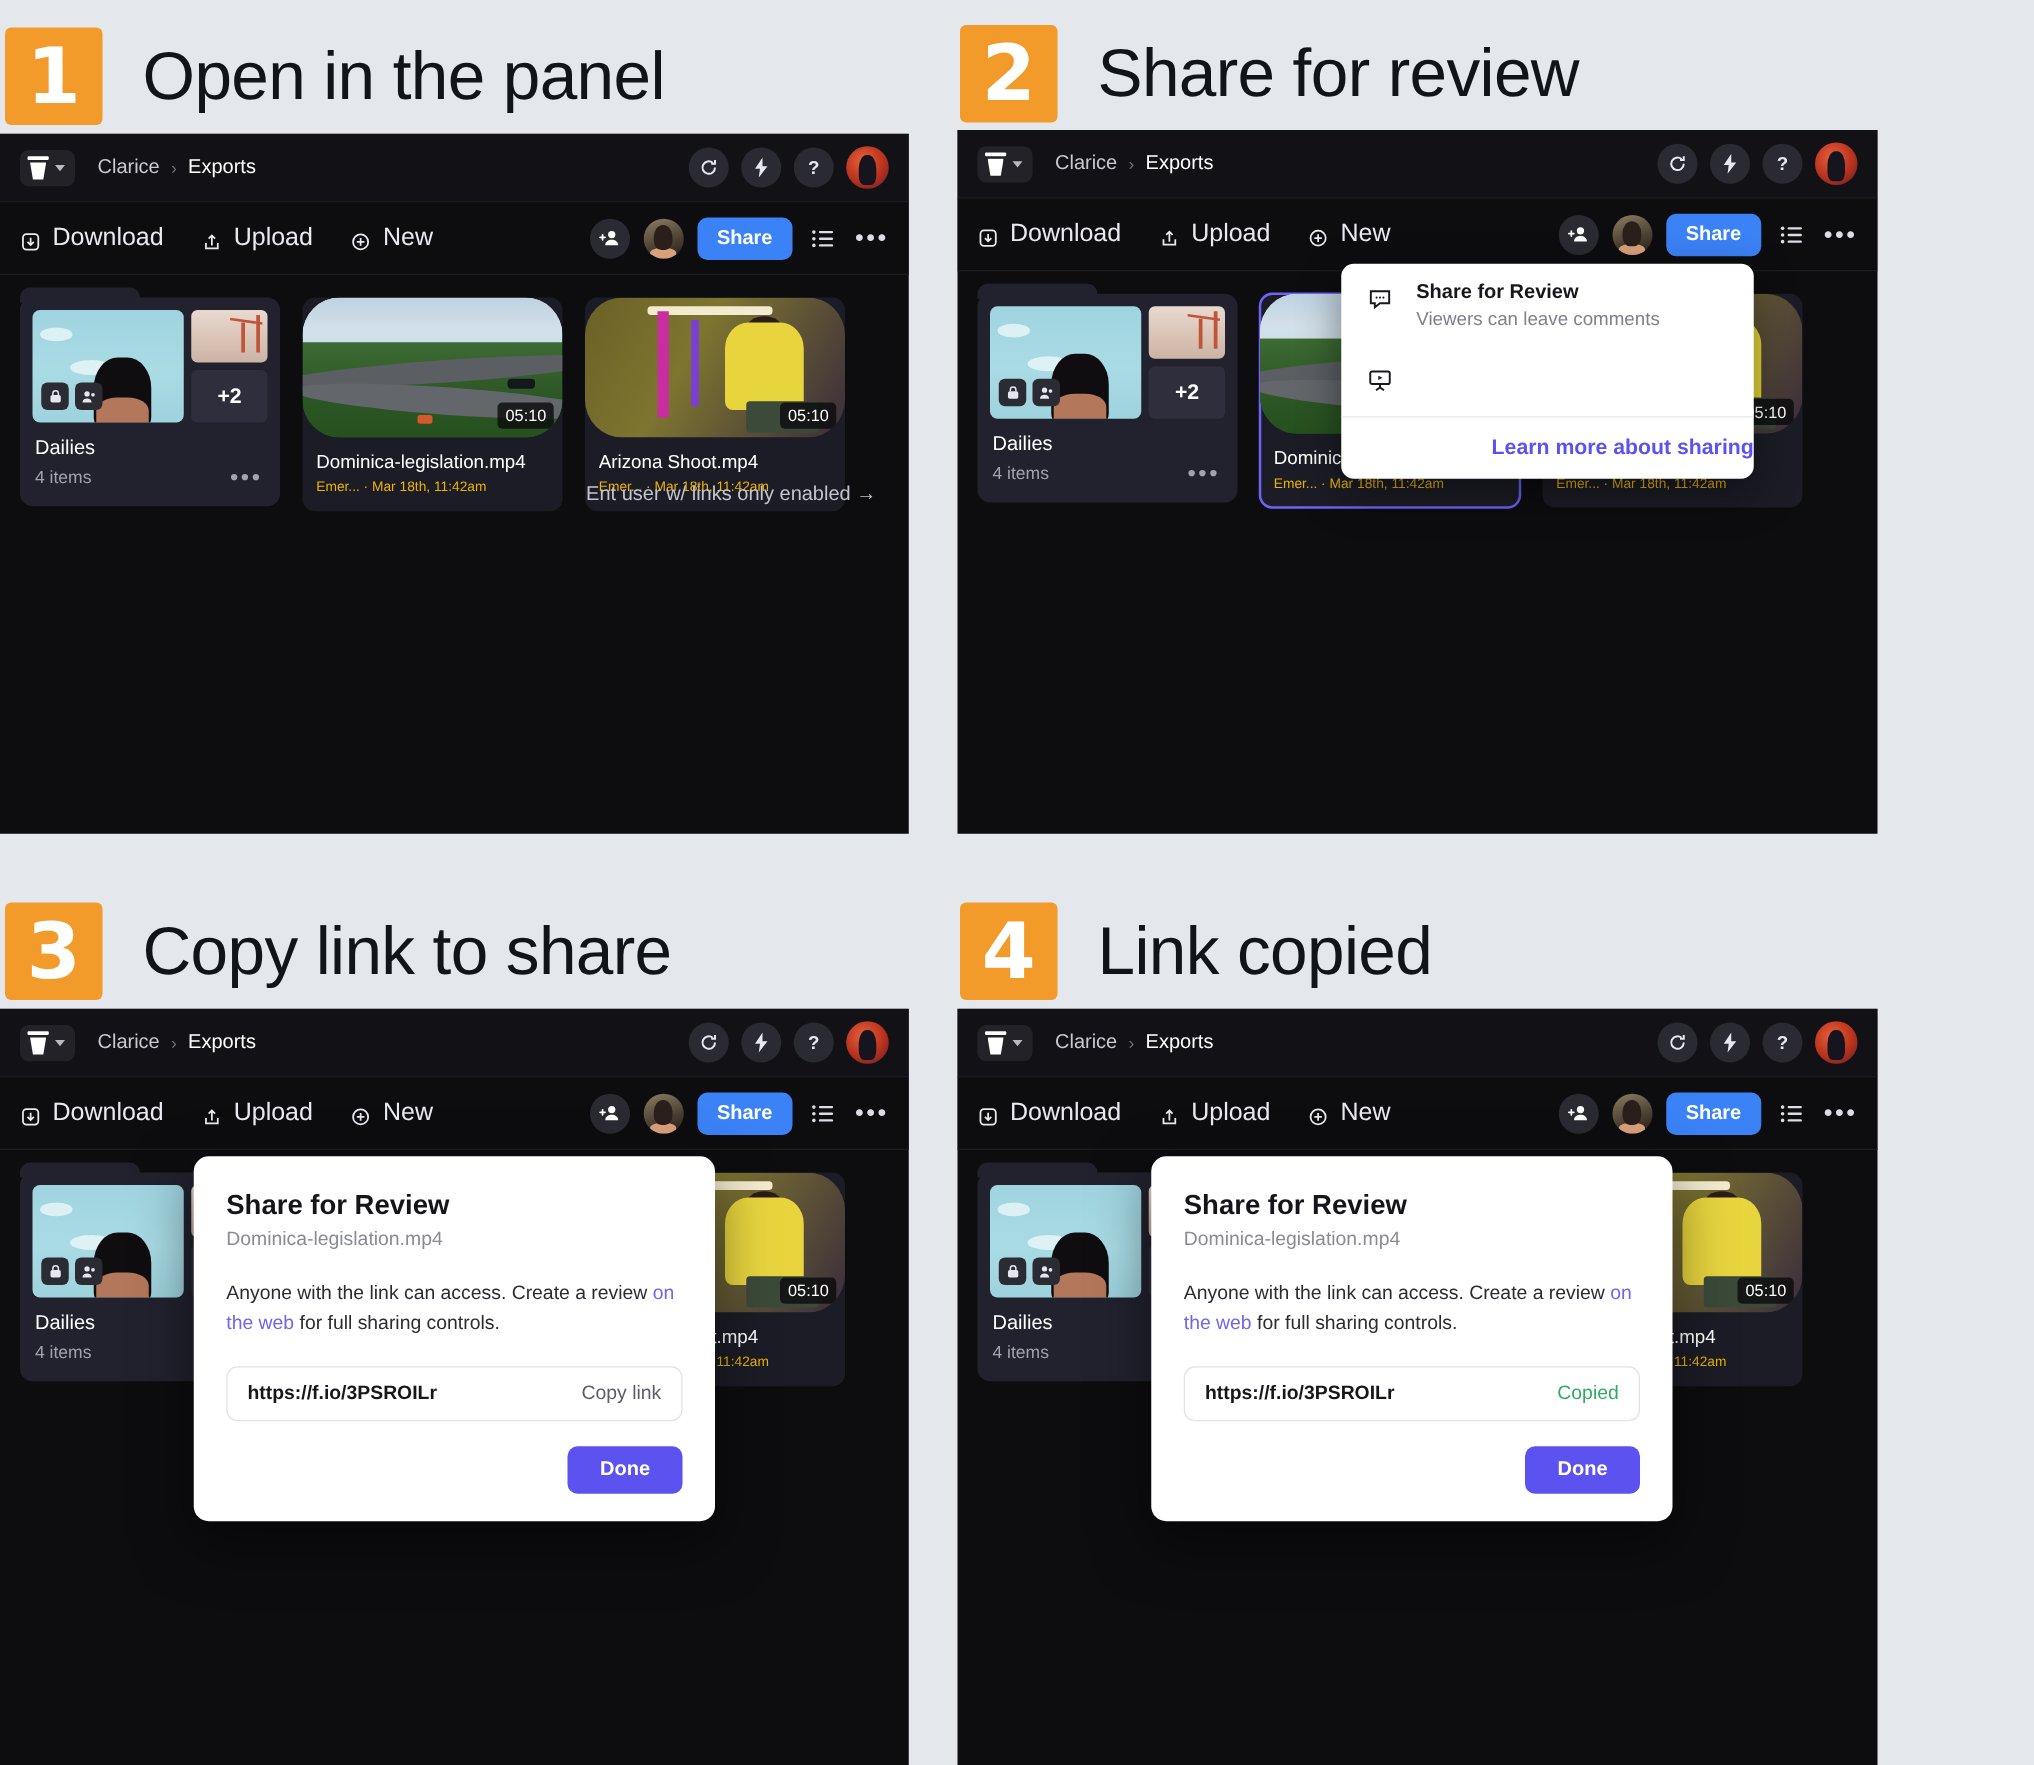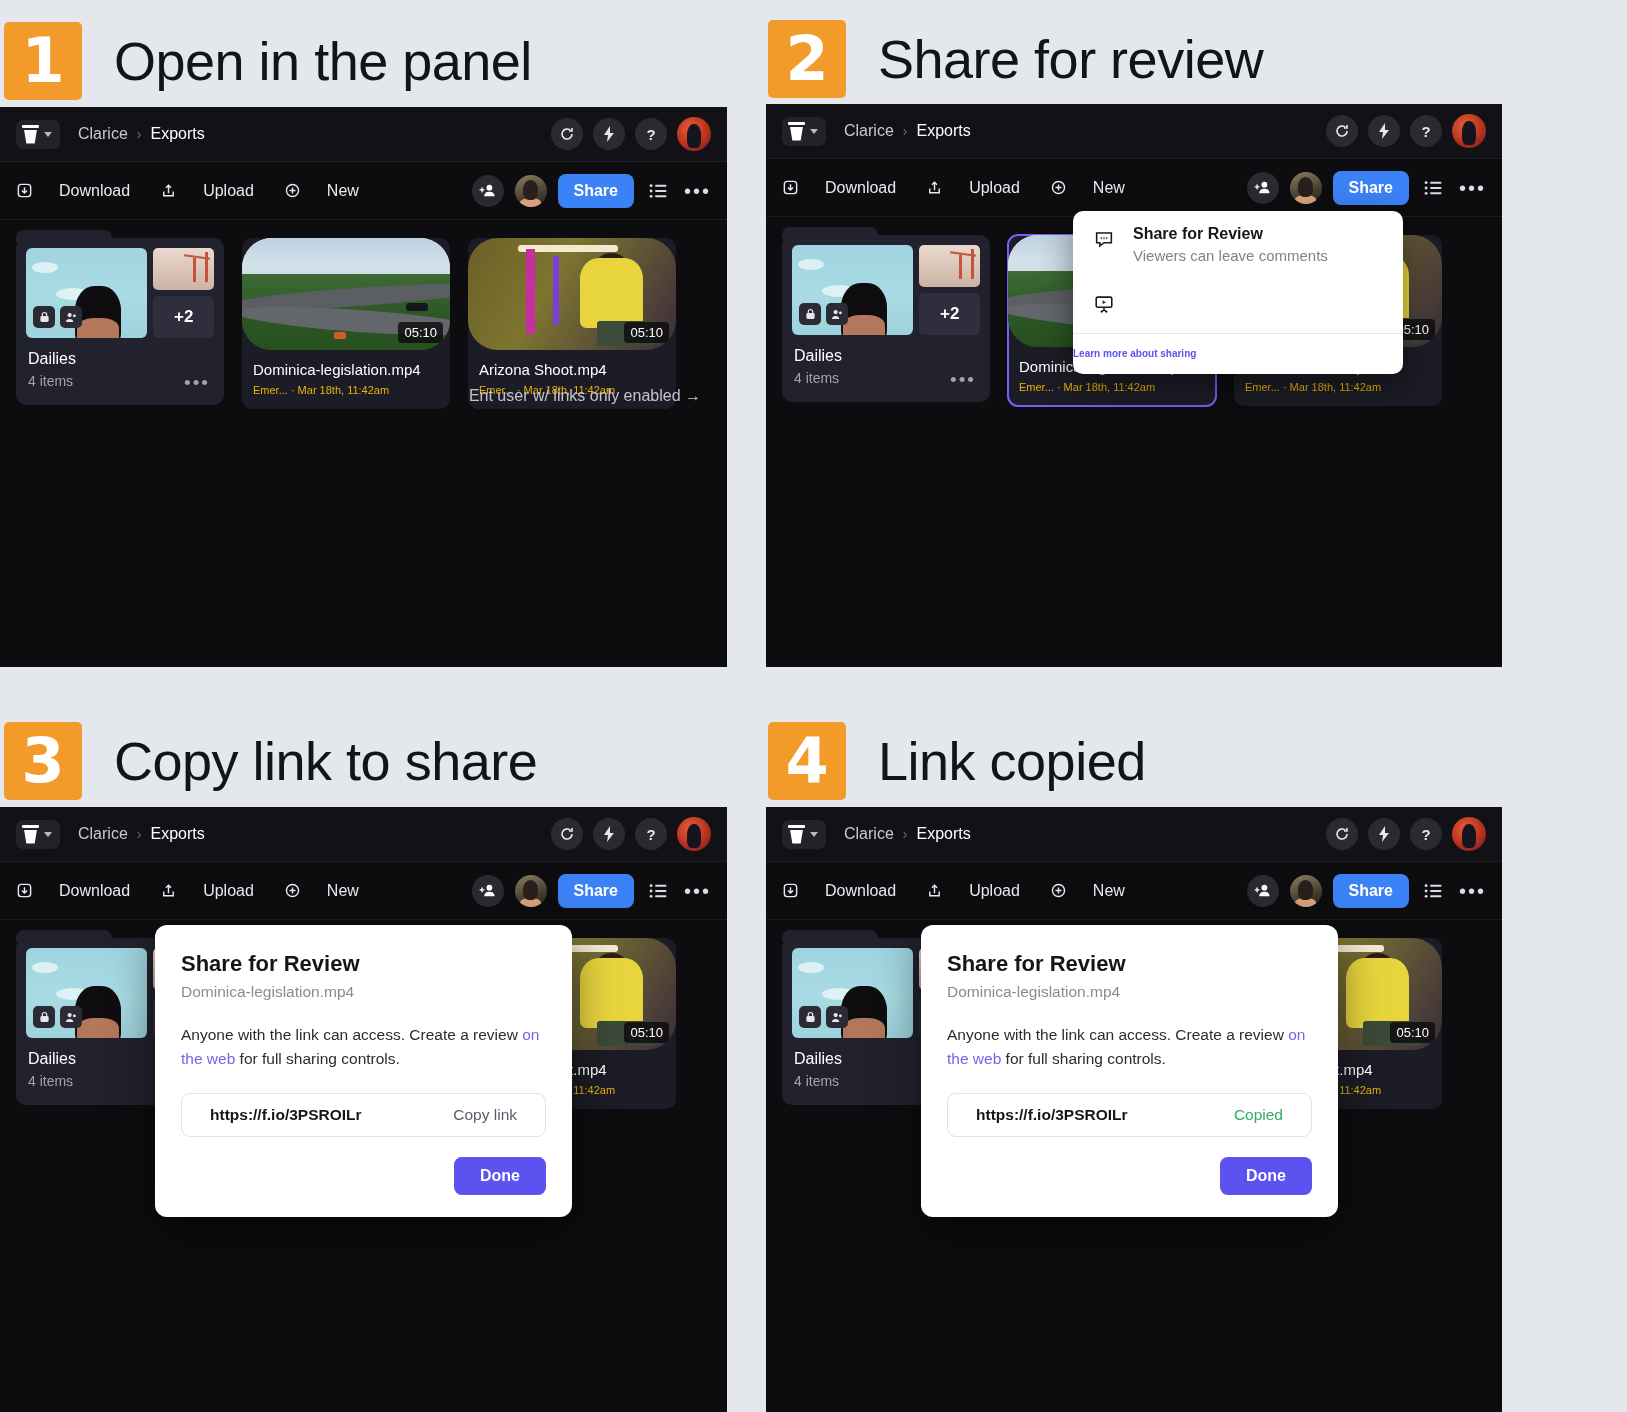--- a/index.html
+++ b/index.html
@@ -64,22 +64,22 @@
   .avatar-top::after {
     content:""; position:absolute; left:30%; top:22%; width:42%; height:70%;
     background:#16141f; border-radius:45% 45% 30% 30%;
   }
 
   .app-tools {
     height: 58px; display: flex; align-items: center; padding: 0 16px;
     background: #0d0d10; border-bottom: 1px solid #1b1b20;
   }
   .tool {
-    display: flex; align-items: flex-start; gap: 26px; margin-right: 30px;
-    color: #e9e9f0; font-size: 16px;
+    display: flex; align-items: flex-end; gap: 9px; margin-right: 30px;
+    color: #e9e9f0; font-size: 20px;
   }
   .tool svg { display: block; }
   .tools-right { margin-left: auto; display: flex; align-items: center; gap: 11px; }
   .adduser {
     width: 32px; height: 32px; border-radius: 50%; background: #2a2a32;
     display:flex; align-items:center; justify-content:center;
   }
   .avatar-w {
     width: 32px; height: 32px; border-radius: 50%;
     background: linear-gradient(160deg,#8d7f62 0%,#4a3f33 60%,#241d18 100%);
@@ -181,35 +181,35 @@
   
   .popover {
     position:absolute; background:#fff; border-radius: 10px;
     box-shadow: 0 12px 34px rgba(0,0,0,.45); overflow: hidden;
   }
   .pop-item { display:flex; gap: 16px; padding: 14px 20px 12px 20px; align-items:flex-start; }
   .pop-ic { width: 24px; height: 24px; color:#1a1a1f; flex: none; margin-top: 3px; }
   .pop-t { font-size: 16px; font-weight: 700; color:#16161c; }
   .pop-s { font-size: 15px; color:#80808d; margin-top: 4px; }
   .pop-div { height: 1px; background:#e7e7ec; margin: 4px 0 0 0; }
-  .pop-link { text-align:left; color:#5b52ef; font-size: 10px; font-weight: 600; padding: 14px 0 15px 0; }
+  .pop-link { text-align:right; color:#5b52ef; font-size: 17px; font-weight: 600; padding: 14px 0 15px 0; }
 
   
   .dialog {
     position:absolute; background:#fff; border-radius: 12px;
     box-shadow: 0 16px 46px rgba(0,0,0,.5); padding: 26px 26px 22px 26px;
   }
   .dlg-title { font-size: 22px; font-weight: 700; color:#14141a; }
   .dlg-sub { font-size: 15.5px; color:#8a8a96; margin-top: 6px; }
   .dlg-body { font-size: 15.5px; color:#2b2b33; margin-top: 22px; line-height: 1.55; }
   .dlg-body a { color:#6f66e8; text-decoration:none; }
   .linkrow {
     margin-top: 22px; border: 1px solid #e2e2e8; border-radius: 9px;
     display:flex; align-items:center; justify-content:space-between;
-    padding: 12px 28px; background:#fff;
+    padding: 12px 16px; background:#fff;
   }
   .linkurl { font-size: 15.5px; color:#16161c; font-weight:600; }
   .copylink { font-size: 15.5px; color:#5b5b6b; cursor:pointer; }
   .copied { font-size: 15.5px; color:#2fae62; }
   .dlg-foot { margin-top: 20px; display:flex; justify-content:flex-end; }
   .done-btn {
     background:#5b52ef; color:#fff; border:none; border-radius: 8px;
     padding: 10px 26px; font-size: 16px; font-weight: 600;
     font-family:"Liberation Sans", sans-serif; cursor:pointer;
   }

